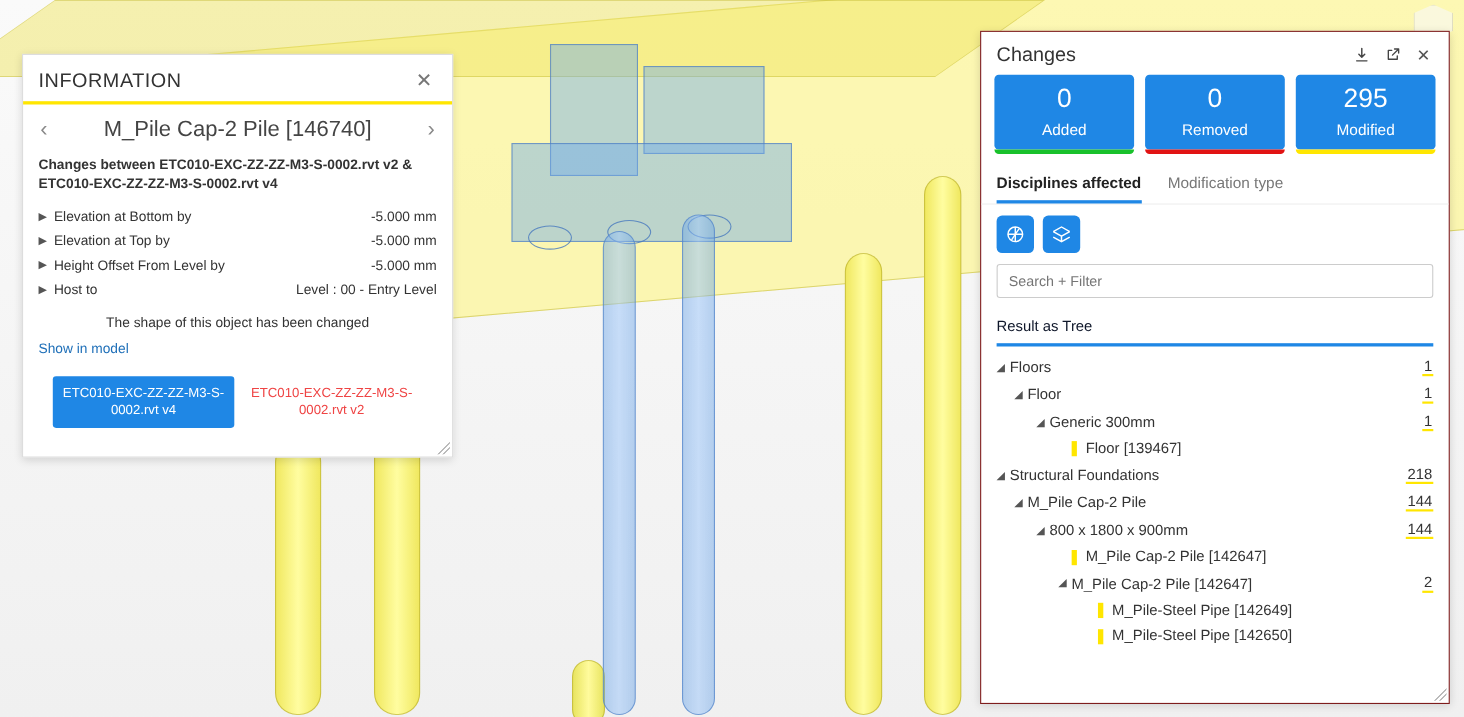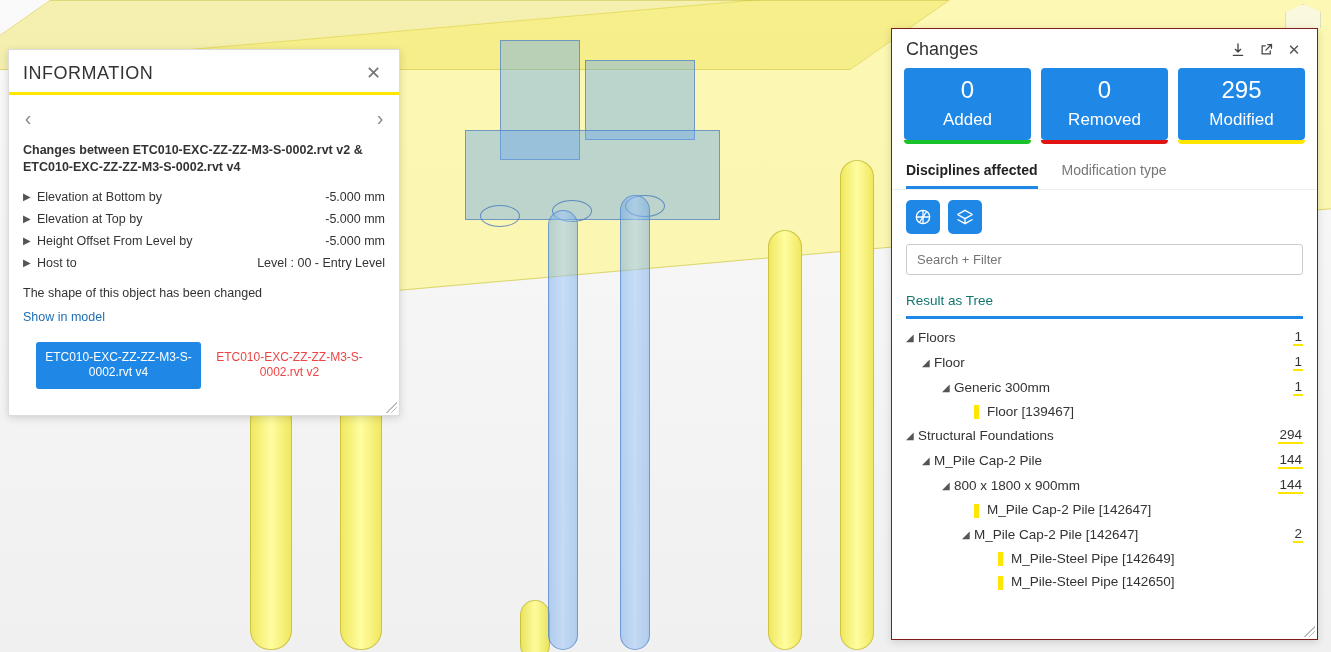--- a/index.html
+++ b/index.html
@@ -55,21 +55,21 @@
   .h3 { left:625px; top:195px; }
   .cube-widget {
     position:absolute; right:10px; top:4px; width:36px; height:32px;
     border:1px solid #ccc; background:#f8f8f8; transform: rotate(0deg);
     clip-path: polygon(50% 0, 100% 25%, 100% 75%, 50% 100%, 0 75%, 0 25%);
     opacity:.6;
   }
 
   
   .info-panel {
-    position:absolute; left:8px; top:49px; width:392px;
+    position:absolute; left:20px; top:49px; width:392px;
     background:#fff; border:1px solid #ddd; box-shadow:0 2px 8px rgba(0,0,0,0.15);
     display:flex; flex-direction:column;
   }
   .info-header {
     display:flex; align-items:center; justify-content:space-between;
     padding:10px 14px 6px; border-bottom:3px solid #ffe600;
   }
   .info-title { font-size:18px; letter-spacing:.5px; color:#333; font-weight:400;}
   .close-x { font-size:18px; color:#777; cursor:pointer; padding:2px 4px; font-family:Arial;}
   .item-nav {
@@ -77,21 +77,21 @@
     padding:12px 6px 8px;
   }
   .chev { width:26px; text-align:center; color:#888; font-size:20px; cursor:pointer; }
   .item-name { flex:1; text-align:center; font-size:20px; color:#444; }
   .info-body { padding: 4px 14px 8px; font-size:12.5px; color:#333; }
   .changes-desc { font-weight:600; margin-bottom:10px; line-height:1.35;}
   .prop-row { display:flex; align-items:center; padding:4px 0; }
   .caret { width:10px; color:#555; font-size:10px; margin-right:4px;}
   .prop-label { flex:1; }
   .prop-val { text-align:right; color:#333; }
-  .shape-note { margin:12px 0 8px; }
+  .shape-note { margin:12px 0 8px;text-align:center; }
   .show-link { color:#1e6fb8; cursor:pointer; margin:2px 0 10px; display:inline-block;}
   .file-btns { display:flex; gap:6px; padding:0 27px 10px; }
   .file-btn {
     flex:1; text-align:center; font-size:12px; padding:8px 4px; line-height:1.3;
     border-radius:3px; cursor:pointer;
   }
   .file-btn.primary { background:#1f87e5; color:#fff; }
   .file-btn.secondary { background:#fff; color:#ef4444; }
   .resize-grip {
     align-self:flex-end; width:14px; height:14px; margin:0 2px 2px 0;
@@ -112,21 +112,21 @@
   .changes-title { font-size:18px; color:#333; }
   .hdr-icons { display:flex; gap:10px; align-items:center; }
   .ic { width:18px; height:18px; cursor:pointer; display:flex; align-items:center; justify-content:center; color:#555; font-size:15px;}
   .stat-row { display:flex; gap:10px; padding:0 12px 6px; }
   .stat {
     flex:1; background:#1f87e5; color:#fff; border-radius:4px;
     display:flex; flex-direction:column; align-items:center; justify-content:center;
     padding:8px 0 10px; position:relative;
   }
   .stat-num { font-size:24px; font-weight:400; }
-  .stat-lab { font-size:17px; margin-top:6px; }
+  .stat-lab { font-size:14px; margin-top:6px; }
   .stat::after { content:""; position:absolute; left:0; right:0; bottom:-4px; height:4px; border-radius:0 0 4px 4px;}
   .stat.added::after  { background:#19c12b; }
   .stat.removed::after{ background:#e11313; }
   .stat.modified::after{ background:#ffe600; }
   .subtabs {
     display:flex; gap:24px; padding:10px 14px 0; font-size:14px; color:#777; margin-top:6px;
     border-bottom:1px solid #eee;
   }
   .subtab { padding-bottom:8px; cursor:pointer; }
   .subtab.active { color:#222; border-bottom:3px solid #1f87e5; font-weight:600;}
@@ -137,21 +137,21 @@
   }
   .disc-ic svg { width:20px; height:20px; fill:none; stroke:#fff; stroke-width:1.6;}
   .search-row { padding:0 14px 10px; }
   .search-row input {
     width:100%; border:1px solid #ccc; border-radius:3px; padding:7px 10px; font-size:13px;
   }
   .result-tabs {
     display:flex; padding:0 14px; font-size:13.5px; color:#666;
   }
   .rtab { flex:1; padding:8px 0; cursor:pointer; }
-  .rtab.right { text-align:left; color:#0f766e; border-bottom:3px solid #1f87e5; }
+  .rtab.right { text-align:left; color:#0f172a; border-bottom:3px solid #1f87e5; }
   .tree { padding:6px 14px 0; font-size:13.5px; color:#333; overflow:auto; flex:1; }
   .tree-row { display:flex; align-items:center; padding:4px 0; cursor:pointer;}
   .tree-row .twist { width:12px; font-size:10px; color:#555; }
   .tree-row .lbl { flex:1; white-space:nowrap; overflow:hidden; text-overflow:ellipsis;}
   .tree-row .cnt { color:#333; border-bottom:2px solid #ffe600; padding:0 1px;}
   .ind1 { padding-left:16px; } .ind2 { padding-left:36px; } .ind3 { padding-left:56px; }
   .ind4 { padding-left:80px; }
   .mod-bar { display:inline-block; width:5px; height:14px; background:#ffe600; margin-right:8px; vertical-align:middle;}
   .changes-panel .resize-grip { margin:2px; }
 </style>
@@ -177,20 +177,21 @@
   <div class="cube-widget"></div>
 </div>
 
 <div class="info-panel">
   <div class="info-header">
     <div class="info-title">INFORMATION</div>
     <div class="close-x">✕</div>
   </div>
   <div class="item-nav">
     <div class="chev">‹</div>
+    <div class="item-name">M_Pile Cap-2 Pile [146740]</div>
     <div class="chev">›</div>
   </div>
   <div class="info-body">
     <div class="changes-desc">Changes between ETC010-EXC-ZZ-ZZ-M3-S-0002.rvt v2 &amp; ETC010-EXC-ZZ-ZZ-M3-S-0002.rvt v4</div>
     <div id="prop-rows">
         <div class="prop-row">
           <span class="caret">▶</span>
           <span class="prop-label">Elevation at Bottom by</span>
           <span class="prop-val">-5.000 mm</span>
         </div>
@@ -297,21 +298,21 @@
         <span class="lbl">Generic 300mm</span>
         <span class="cnt">1</span>
       </div>
       <div class="tree-row ind3">
         <span class="twist"></span>
         <span class="lbl"><span class="mod-bar"></span>Floor [139467]</span>
       </div>
       <div class="tree-row ">
         <span class="twist">◢</span>
         <span class="lbl">Structural Foundations</span>
-        <span class="cnt">294</span>
+        <span class="cnt">218</span>
       </div>
       <div class="tree-row ind1">
         <span class="twist">◢</span>
         <span class="lbl">M_Pile Cap-2 Pile</span>
         <span class="cnt">144</span>
       </div>
       <div class="tree-row ind2">
         <span class="twist">◢</span>
         <span class="lbl">800 x 1800 x 900mm</span>
         <span class="cnt">144</span>

